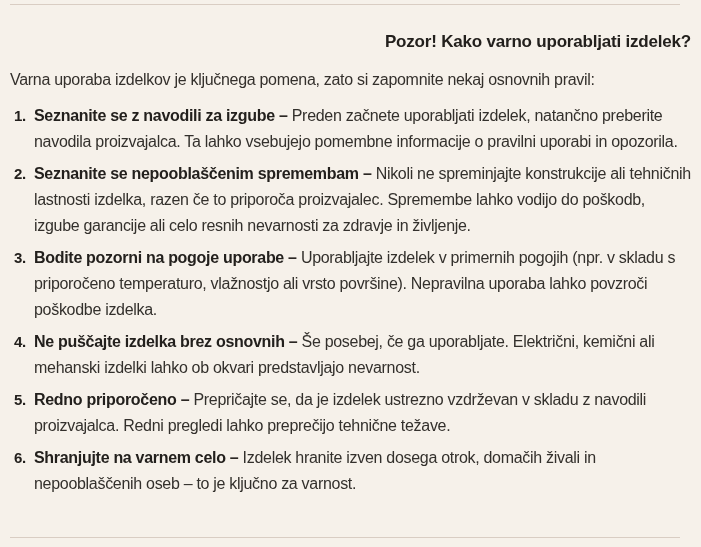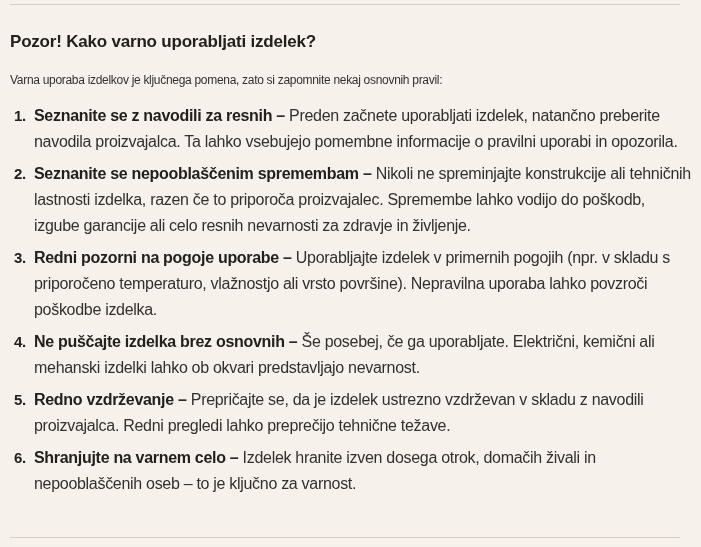--- a/index.html
+++ b/index.html
@@ -34,24 +34,25 @@
     width: 681px;
   }
 
   .heading {
     margin: 31px 0 0 0;
     font-size: 17px;
     line-height: 21px;
     font-weight: 700;
     color: #23201d;
     letter-spacing: -0.2px;
+    text-align: right;
   }
   .intro {
     margin: 15px 0 0 0;
-    font-size: 12px;
+    font-size: 16px;
     line-height: 26px;
     letter-spacing: -0.3px;
     color: #34302c;
   }
   ol.rules {
     list-style: none;
     margin: 10px 0 0 0;
     padding: 0;
     font-size: 16px;
     line-height: 26px;
@@ -89,37 +90,37 @@
   <div class="divider top"></div>
 
   <div class="content">
     <h2 class="heading">Pozor! Kako varno uporabljati izdelek?</h2>
 
     <p class="intro">Varna uporaba izdelkov je ključnega pomena, zato si zapomnite nekaj osnovnih pravil:</p>
 
     <ol class="rules">
       <li>
         <span class="rule-num">1.</span>
-        <span class="rule-text"><span class="rule-title">Seznanite se z navodili za resnih</span> <span class="rule-sep">–</span> <span>Preden začnete uporabljati izdelek, natančno preberite navodila proizvajalca. Ta lahko vsebujejo pomembne informacije o pravilni uporabi in opozorila.</span></span>
+        <span class="rule-text"><span class="rule-title">Seznanite se z navodili za izgube</span> <span class="rule-sep">–</span> <span>Preden začnete uporabljati izdelek, natančno preberite navodila proizvajalca. Ta lahko vsebujejo pomembne informacije o pravilni uporabi in opozorila.</span></span>
       </li>
       <li>
         <span class="rule-num">2.</span>
         <span class="rule-text"><span class="rule-title">Seznanite se nepooblaščenim spremembam</span> <span class="rule-sep">–</span> <span>Nikoli ne spreminjajte konstrukcije ali tehničnih lastnosti izdelka, razen če to priporoča proizvajalec. Spremembe lahko vodijo do poškodb, izgube garancije ali celo resnih nevarnosti za zdravje in življenje.</span></span>
       </li>
       <li>
         <span class="rule-num">3.</span>
-        <span class="rule-text"><span class="rule-title">Redni pozorni na pogoje uporabe</span> <span class="rule-sep">–</span> <span>Uporabljajte izdelek v primernih pogojih (npr. v skladu s priporočeno temperaturo, vlažnostjo ali vrsto površine). Nepravilna uporaba lahko povzroči poškodbe izdelka.</span></span>
+        <span class="rule-text"><span class="rule-title">Bodite pozorni na pogoje uporabe</span> <span class="rule-sep">–</span> <span>Uporabljajte izdelek v primernih pogojih (npr. v skladu s priporočeno temperaturo, vlažnostjo ali vrsto površine). Nepravilna uporaba lahko povzroči poškodbe izdelka.</span></span>
       </li>
       <li>
         <span class="rule-num">4.</span>
         <span class="rule-text"><span class="rule-title">Ne puščajte izdelka brez osnovnih</span> <span class="rule-sep">–</span> <span>Še posebej, če ga uporabljate. Električni, kemični ali mehanski izdelki lahko ob okvari predstavljajo nevarnost.</span></span>
       </li>
       <li>
         <span class="rule-num">5.</span>
-        <span class="rule-text"><span class="rule-title">Redno vzdrževanje</span> <span class="rule-sep">–</span> <span>Prepričajte se, da je izdelek ustrezno vzdrževan v skladu z navodili proizvajalca. Redni pregledi lahko preprečijo tehnične težave.</span></span>
+        <span class="rule-text"><span class="rule-title">Redno priporočeno</span> <span class="rule-sep">–</span> <span>Prepričajte se, da je izdelek ustrezno vzdrževan v skladu z navodili proizvajalca. Redni pregledi lahko preprečijo tehnične težave.</span></span>
       </li>
       <li>
         <span class="rule-num">6.</span>
         <span class="rule-text"><span class="rule-title">Shranjujte na varnem celo</span> <span class="rule-sep">–</span> <span>Izdelek hranite izven dosega otrok, domačih živali in nepooblaščenih oseb – to je ključno za varnost.</span></span>
       </li>
     </ol>
   </div>
 
   <div class="divider bottom"></div>
 </div>

